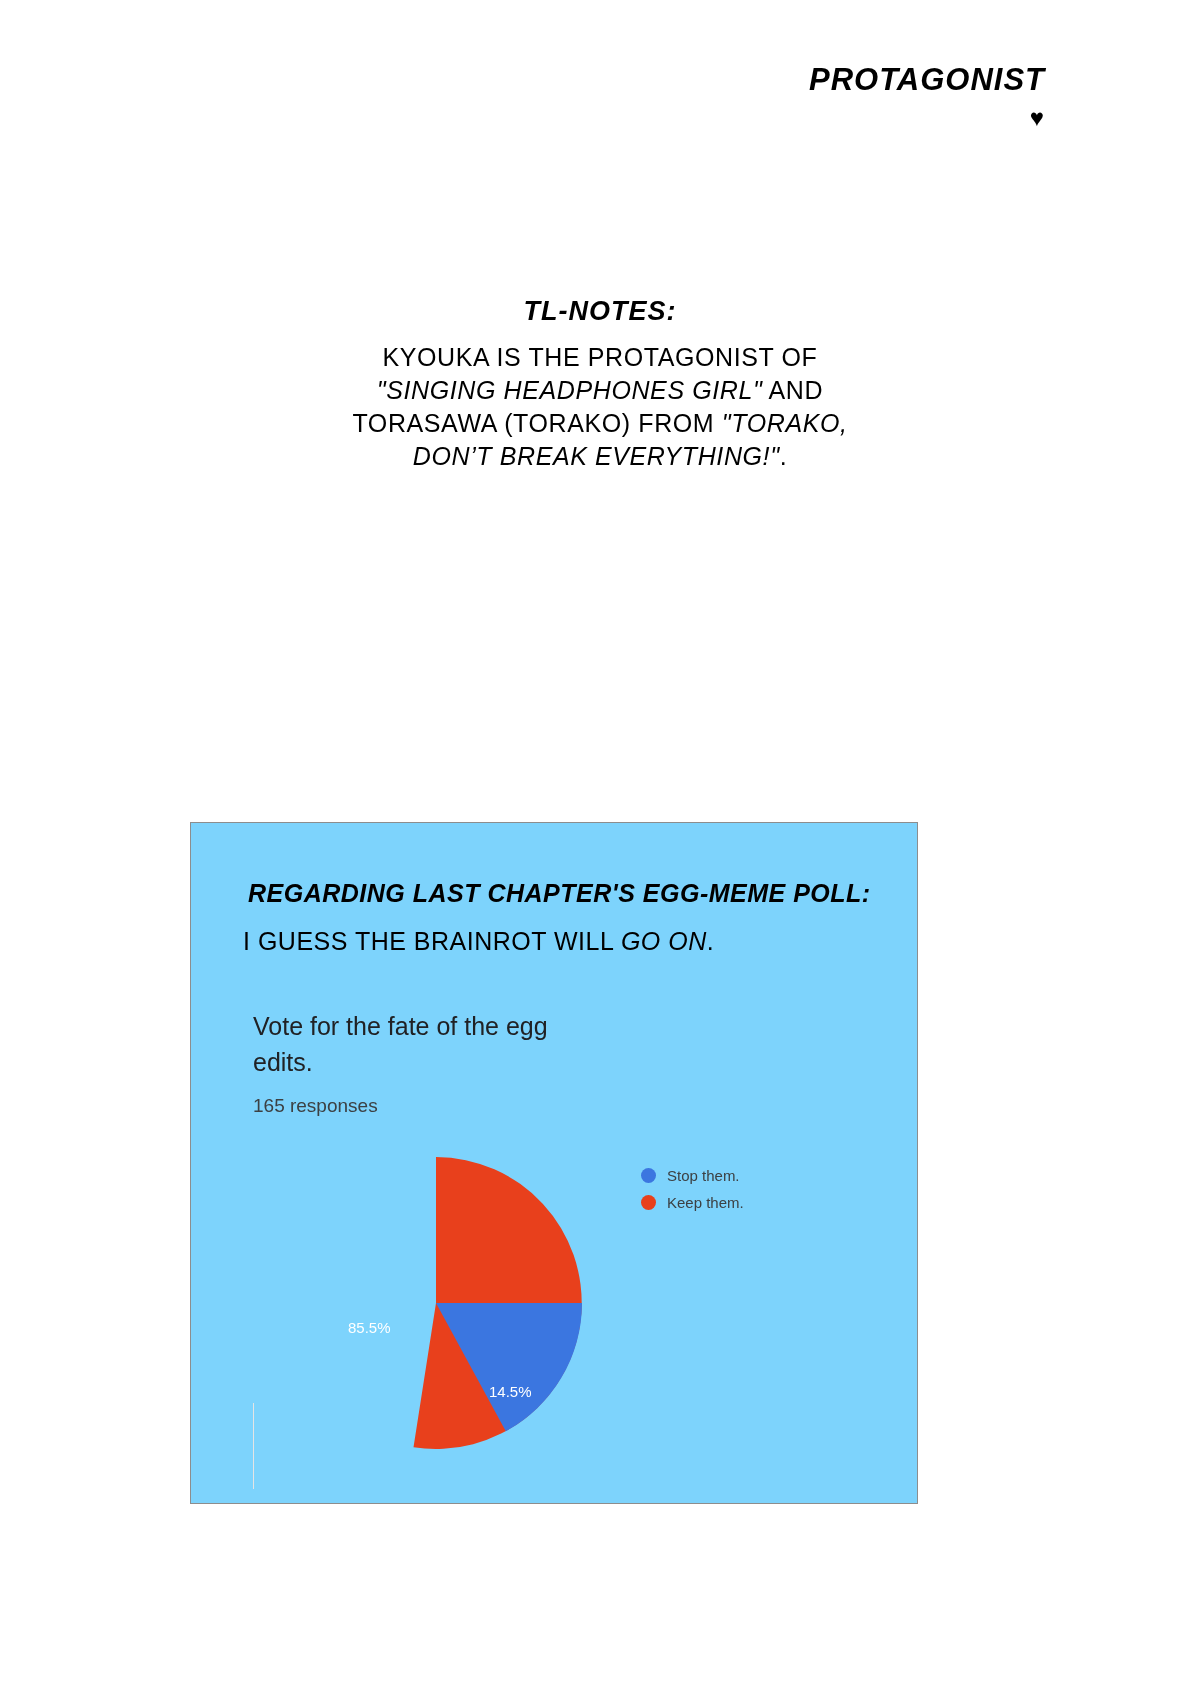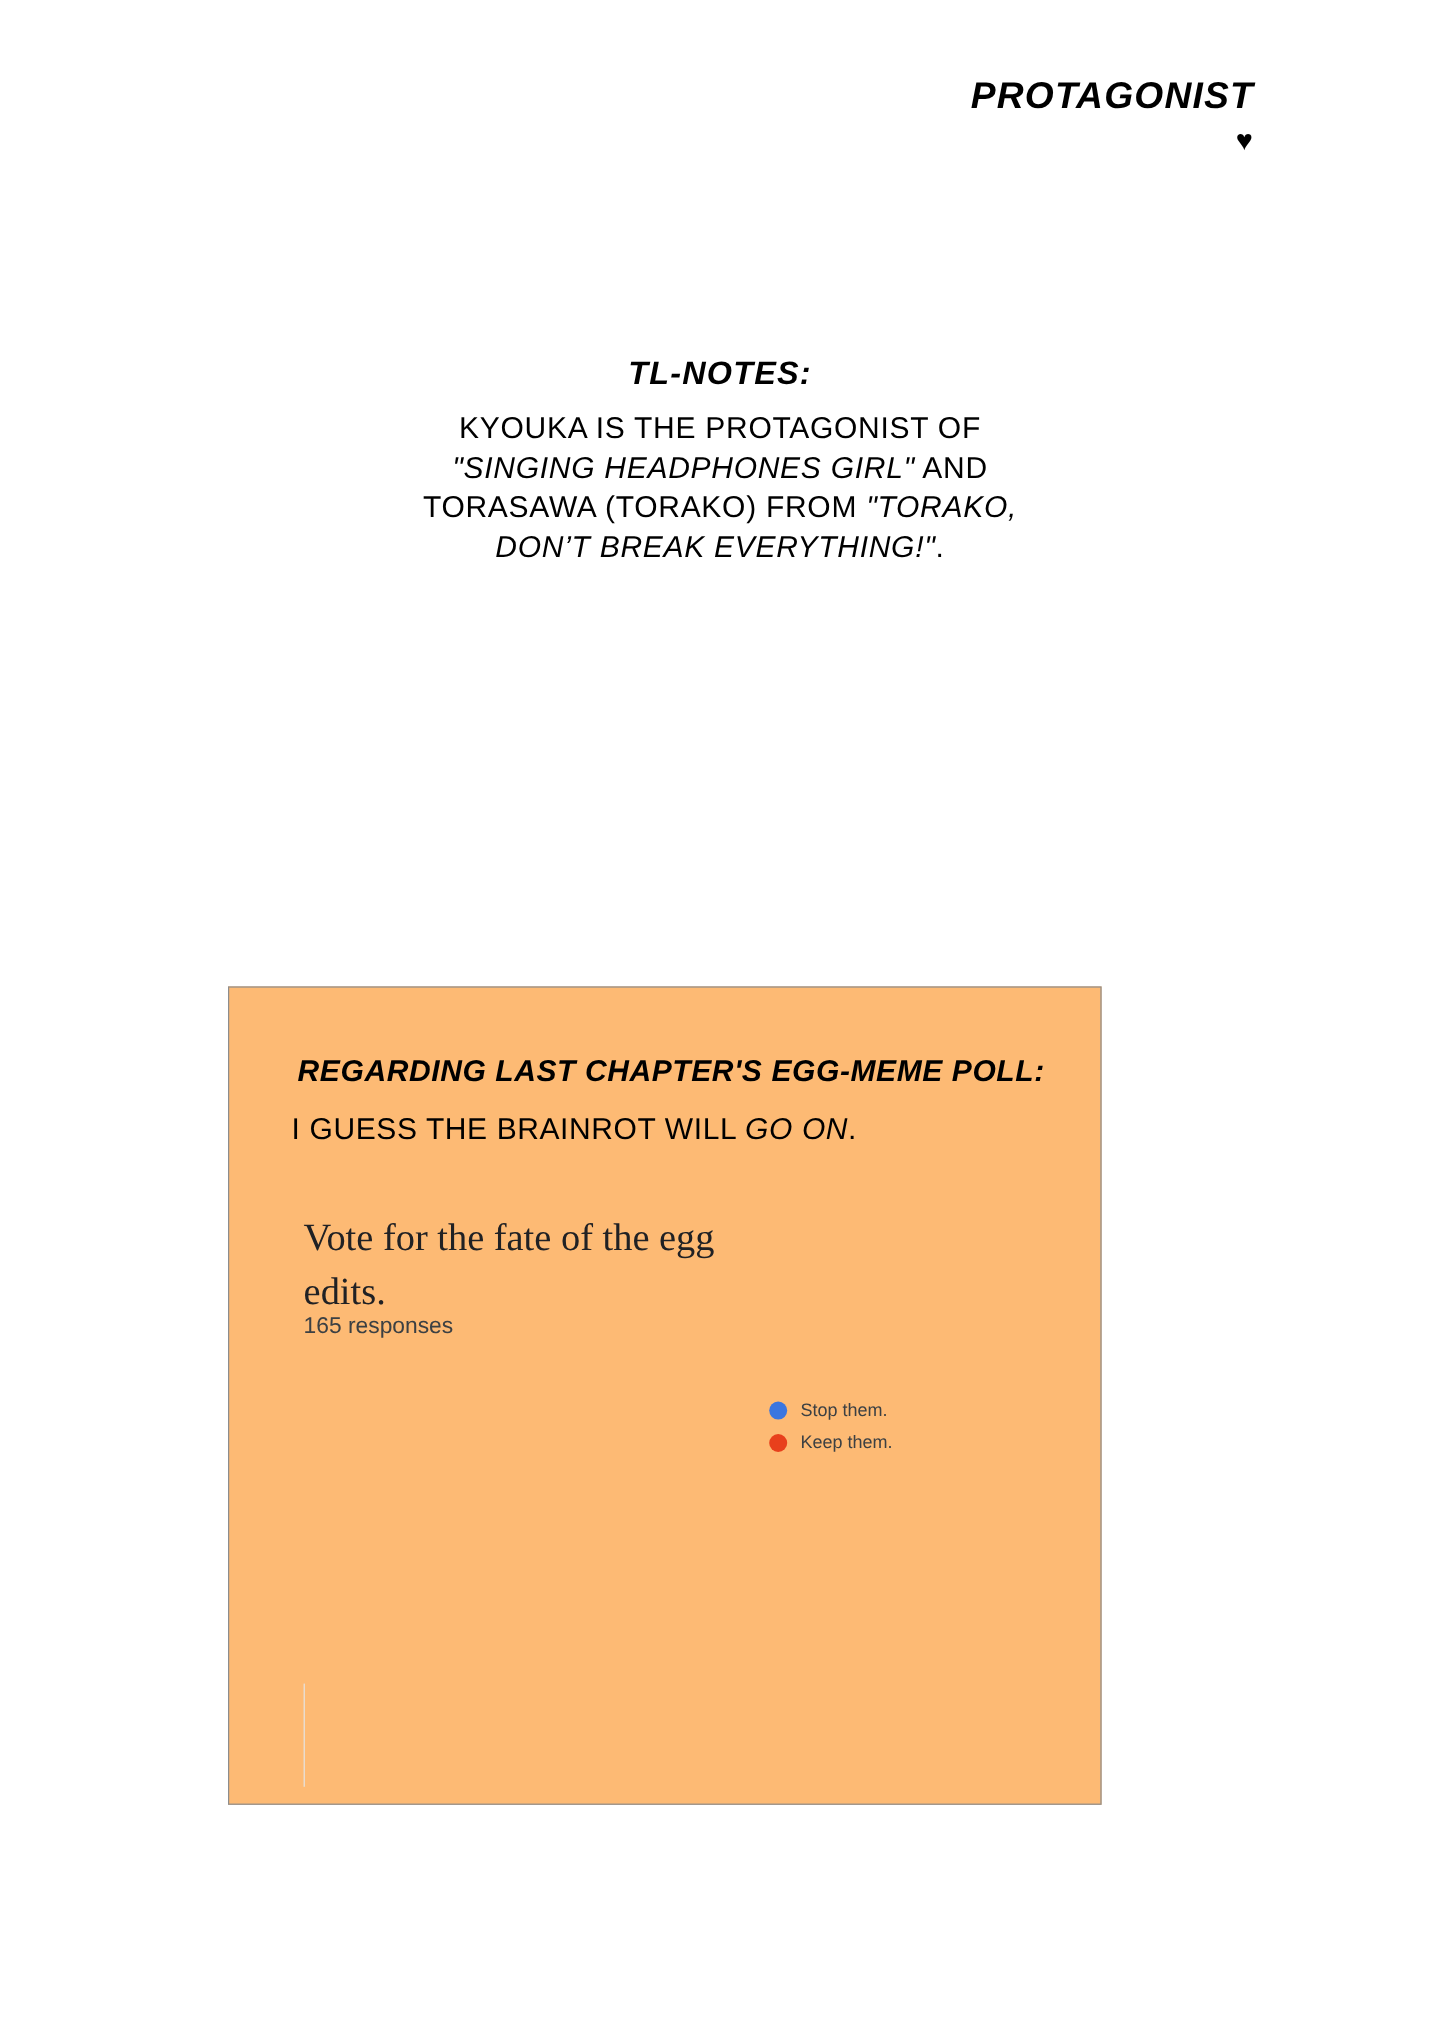--- a/index.html
+++ b/index.html
@@ -67,21 +67,21 @@
 
   
   .poll-panel {
     position: absolute;
     left: 190px;
     top: 822px;
     width: 728px;
     height: 682px;
     border: 1px solid #8d8d8d;
     box-sizing: border-box;
-    background: #fdba74;
+    background: #7dd3fc;
   }
   .poll-heading {
     position: absolute;
     left: 57px;
     top: 56px;
     font-style: italic;
     font-weight: bold;
     font-size: 25px;
     letter-spacing: 0.5px;
     white-space: nowrap;
@@ -96,25 +96,24 @@
   }
   .poll-sub .it {
     font-style: italic;
   }
 
   .form-question {
     position: absolute;
     left: 62px;
     top: 186px;
     width: 360px;
-    font-size: 32px;
+    font-size: 25px;
     line-height: 1.42;
     color: #202124;
     font-weight: 400;
-    font-family: Liberation Serif, serif;
   }
   .form-responses {
     position: absolute;
     left: 62px;
     top: 272px;
     font-size: 19px;
     color: #3c4043;
   }
 
   
@@ -196,20 +195,32 @@
   <div class="poll-sub">
     <span>I GUESS THE BRAINROT WILL </span><span class="it">GO ON</span><span>.</span>
   </div>
 
   <div class="form-question">Vote for the fate of the egg edits.</div>
   <div class="form-responses">165 responses</div>
 
   <div class="chart-area">
     <div class="artifact-line"></div>
 
+    <div class="pie-wrap">
+      <svg class="pie-svg" width="300" height="300" viewBox="0 0 300 300">
+
+        <path d="M 150 150 L 150 4 A 146 146 0 1 1 127.5 294.3 Z" fill="#e8401c"></path>
+
+        <path d="M 150 150 L 127.5 294.3 A 146 146 0 0 1 150 4 Z" fill="#e8401c" opacity="0"></path>
+        <path d="M 150 150 L 296 150 A 146 146 0 0 1 219.8 278.2 Z" fill="#3b76e0"></path>
+
+        <text class="slice-label" x="62" y="180">85.5%</text>
+        <text class="slice-label" x="203" y="244">14.5%</text>
+      </svg>
+    </div>
 
     <div class="legend">
       <div class="legend-row">
         <span class="legend-swatch" style="background:#3b76e0"></span>
         <span class="legend-label">Stop them.</span>
       </div>
       <div class="legend-row">
         <span class="legend-swatch" style="background:#e8401c"></span>
         <span class="legend-label">Keep them.</span>
       </div>

